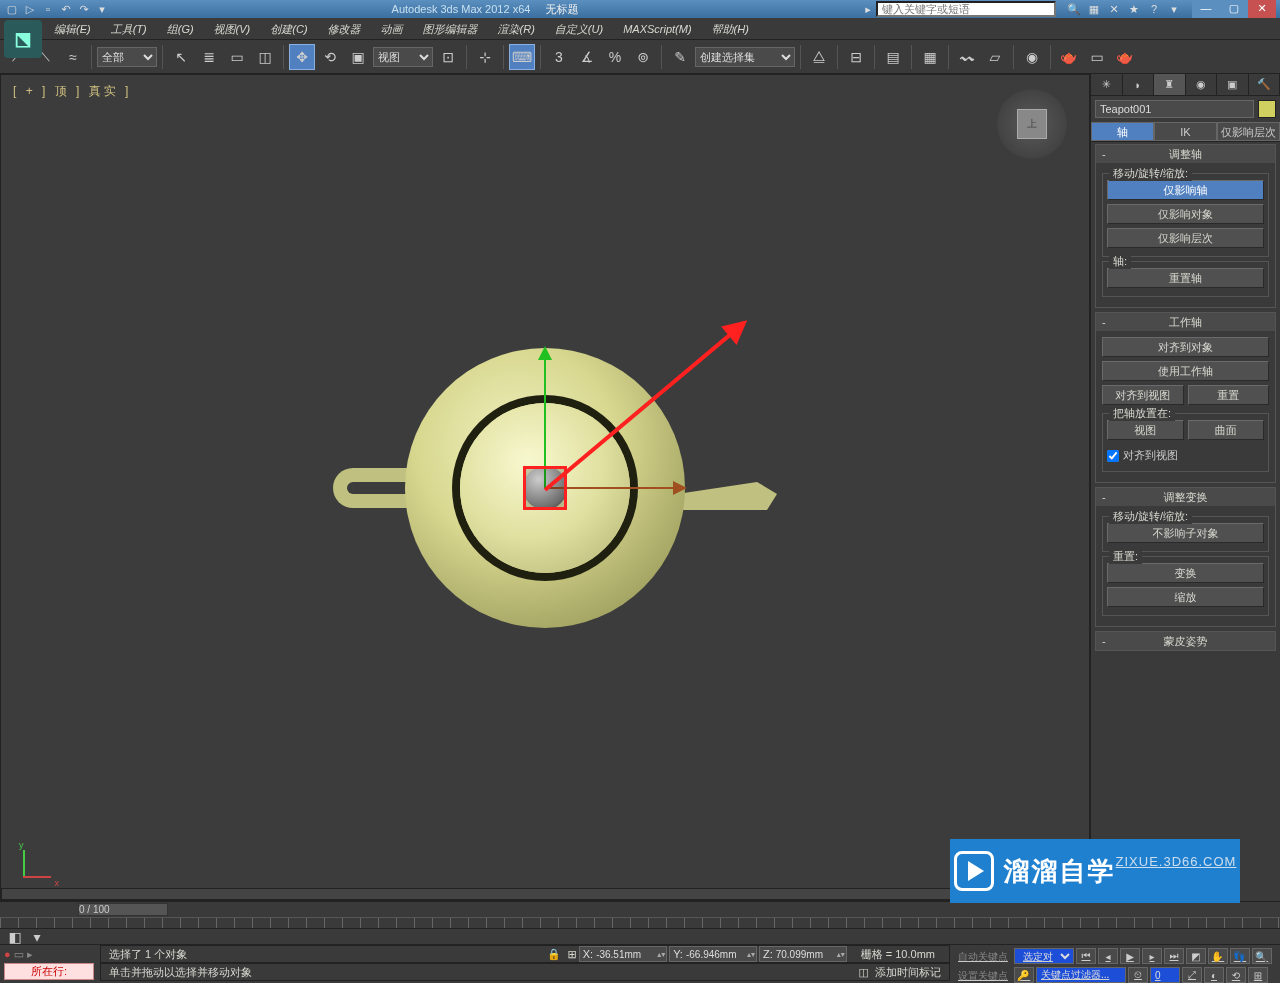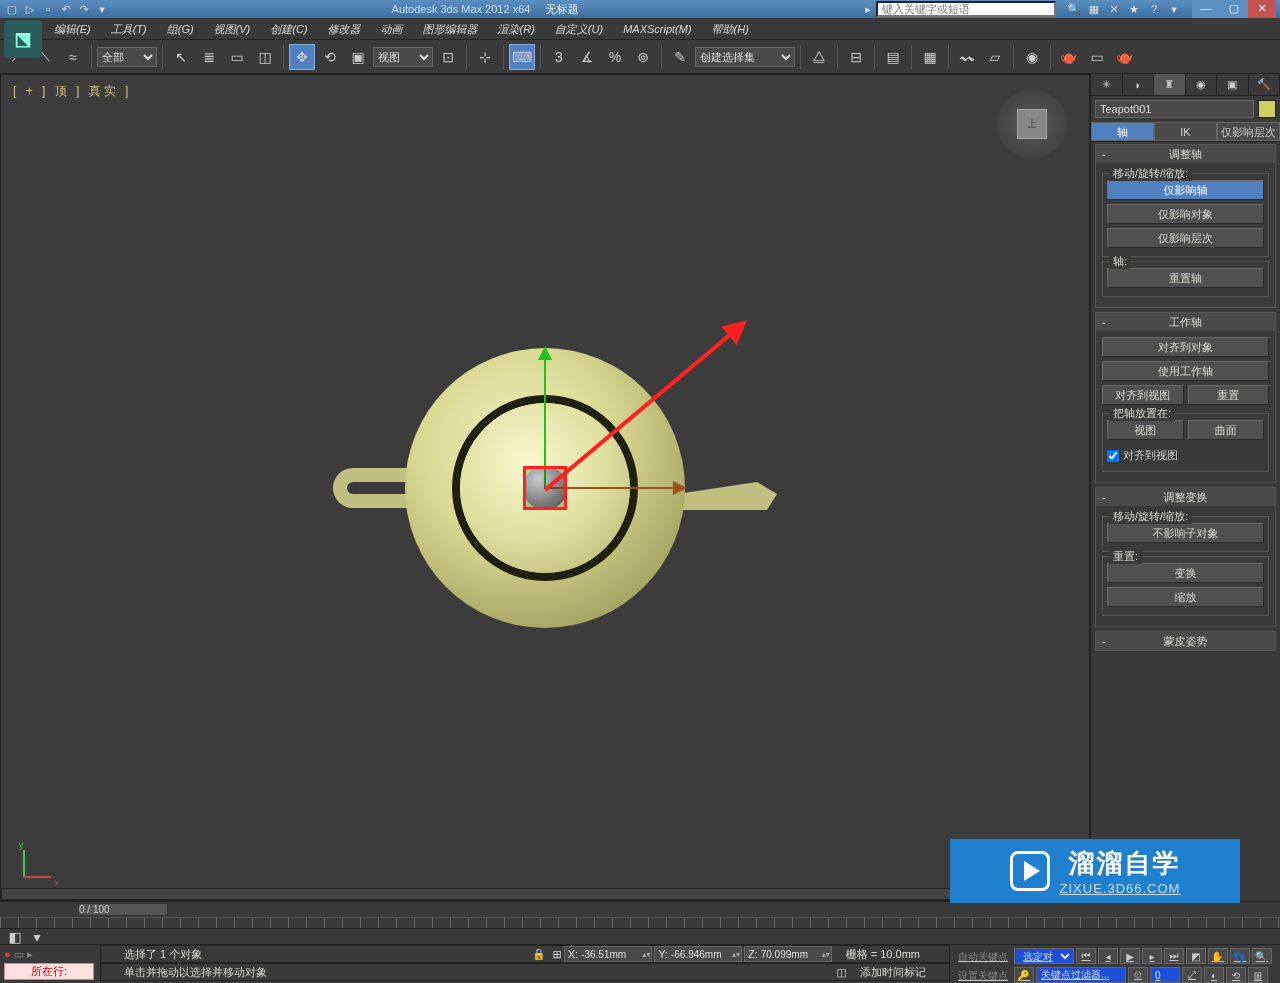--- a/index.html
+++ b/index.html
@@ -89,38 +89,38 @@
 .time-slider { flex: 0 0 90px; text-align: left; background: #555; border: 1px solid #333; margin-left: 40px; }
 .track-bar { height: 12px; background: #3a3a3a; border-top: 1px solid #555; border-bottom: 1px solid #222; position: relative; }
 .track-ticks { position: absolute; inset: 0; background: repeating-linear-gradient(90deg, #666 0 1px, transparent 1px 18px); }
 .mini-icons { height: 16px; background: #3a3a3a; display: flex; align-items: center; gap: 4px; padding: 0 6px; border-bottom: 1px solid #222; }
 
 .status-area { height: 38px; background: #3a3a3a; display: flex; }
 .status-left { width: 100px; display: flex; flex-direction: column; justify-content: center; padding: 2px 4px; gap: 2px; }
 .status-left .row1 { display: flex; gap: 3px; }
 .status-pink { background: #ffe0e0; color: #c00; border: 1px solid #c88; padding: 0 4px; font-size: 11px; width: 90px; text-align: center; }
 .status-mid { flex: 1; display: flex; flex-direction: column; }
-.status-line { height: 18px; border: 1px solid #222; display: flex; align-items: center; padding: 0 23px; font-size: 11px; color: #d8d8d0; }
+.status-line { height: 18px; border: 1px solid #222; display: flex; align-items: center; padding: 0 8px; font-size: 11px; color: #d8d8d0; }
 .coord-field { display: flex; align-items: center; background: #4a4a4a; border: 1px solid #666; height: 16px; margin-left: 2px; }
 .coord-field .lbl { padding: 0 3px; color: #ddd; }
 .coord-field input { width: 60px; background: transparent; border: none; color: #ddd; font-size: 10px; }
 .coord-field .spin { width: 10px; color: #aaa; font-size: 8px; text-align: center; }
 .grid-info { margin-left: 8px; padding: 0 6px; }
 
 .status-right { width: 330px; display: flex; flex-direction: column; }
 .sr-row { flex: 1; display: flex; align-items: flex-end; gap: 2px; padding: 0 4px; text-decoration: underline; }
 .sr-btn { width: 20px; height: 16px; background: #4a4a4a; border: 1px solid #666; cursor: pointer; display: flex; align-items: center; justify-content: center; font-size: 10px; color: #ccc; }
 .sr-label { font-size: 10px; color: #888; padding: 0 4px; }
 .sr-dropdown { height: 16px; background: #1d4ed8; border: 1px solid #666; color: #ddd; font-size: 10px; padding: 0 4px; }
 
 
 .watermark { position: absolute; right: 40px; bottom: 80px; width: 290px; height: 64px; background: #2080d0; display: flex; align-items: center; justify-content: center; gap: 10px; color: #fff; z-index: 100; }
 .watermark .play { width: 40px; height: 40px; border: 3px solid #fff; border-radius: 8px; display: flex; align-items: center; justify-content: center; }
 .watermark .play::after { content: ''; border-left: 16px solid #fff; border-top: 10px solid transparent; border-bottom: 10px solid transparent; margin-left: 4px; }
-.watermark .txt { display: flex; flex-direction: column; text-align: right; }
+.watermark .txt { display: flex; flex-direction: row; }
 .watermark .big { font-size: 26px; font-weight: bold; letter-spacing: 2px; }
 .watermark .small { font-size: 13px; letter-spacing: 1px; color: #cde; text-decoration: underline; }
 
 .hscroll { height: 12px; background: #444; border: 1px solid #222; }
 </style>
 </head>
 <body>
 
 <div class="title-bar">
   <div class="qat">
@@ -371,21 +371,21 @@
       <div class="coord-field">
           <span class="lbl">Z:</span>
           <input value="70.099mm" style="">
           <span class="spin">▴▾</span>
         </div>
       <span class="grid-info">栅格 = 10.0mm</span>
     </div>
     <div class="status-line">
       <span>单击并拖动以选择并移动对象</span>
       <span style="margin-left:auto">◫</span>
-      <span style="margin-left:13px">添加时间标记</span>
+      <span style="margin-left:6px">添加时间标记</span>
     </div>
   </div>
   <div class="status-right">
     <div class="sr-row">
       <span class="sr-label">自动关键点</span>
       <select class="sr-dropdown"><option>选定对</option></select>
       <div class="sr-btn">⏮</div>
       <div class="sr-btn">◂</div>
       <div class="sr-btn">▶</div>
       <div class="sr-btn">▸</div>

